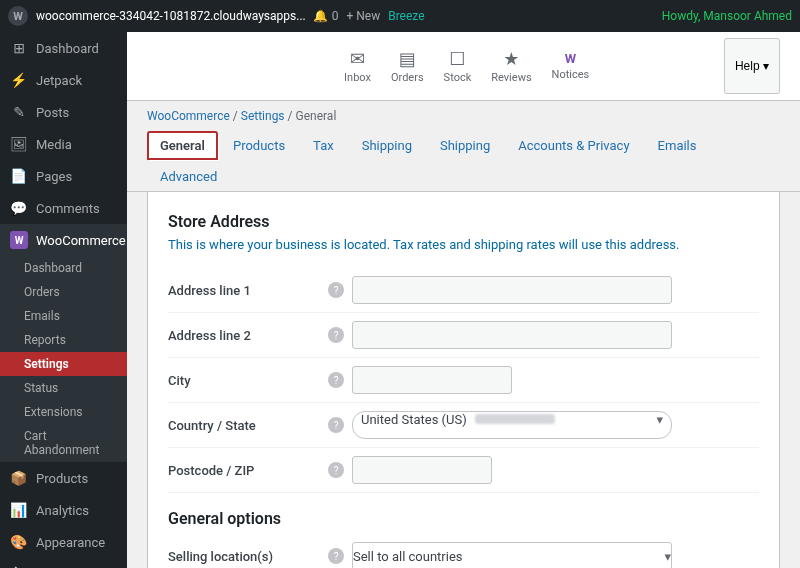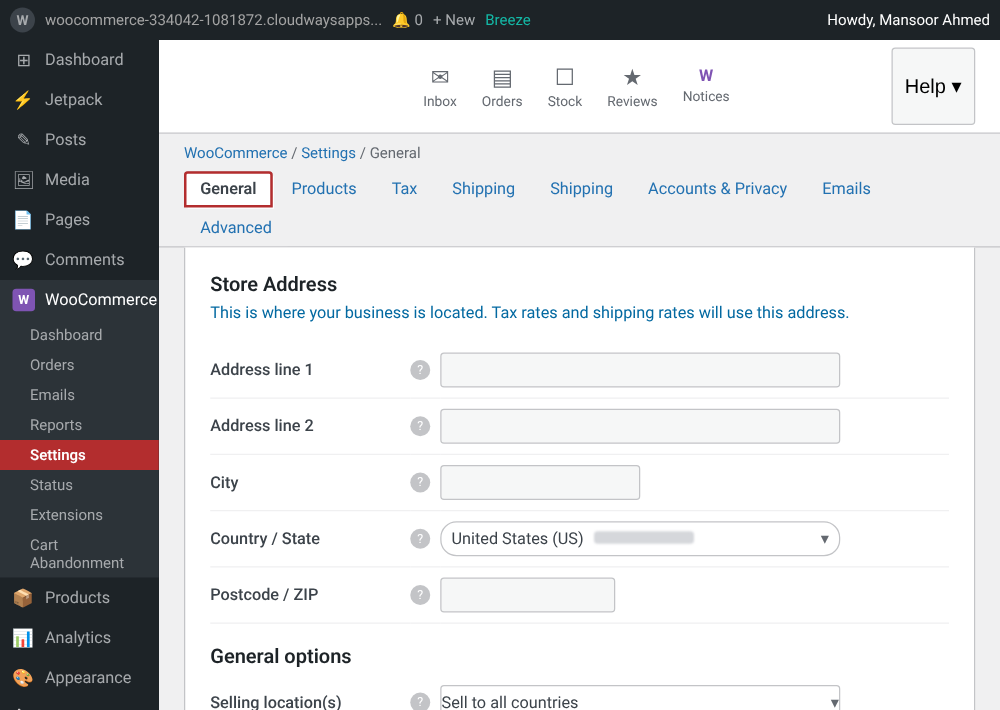--- a/index.html
+++ b/index.html
@@ -12,21 +12,21 @@
       display: flex;
       align-items: center;
       padding: 0 8px;
       color: #a7aaad;
       font-size: 12px;
       gap: 8px;
     }
     .top-bar-left { display: flex; align-items: center; gap: 8px; flex: 1; }
     .top-bar-right { display: flex; align-items: center; gap: 8px; }
     .wp-logo { width: 20px; height: 20px; background: #3c434a; border-radius: 50%; display: flex; align-items: center; justify-content: center; color: #a7aaad; font-size: 11px; font-weight: bold; }
-    .site-name { color: #a3a3a3; font-size: 12px; }
+    .site-name { color: #ffffff; font-size: 12px; }
 
     
     .layout { display: flex; height: 536px; }
 
     
     .sidebar { width: 127px; background: #1d2327; color: #a7aaad; overflow-y: auto; flex-shrink: 0; }
     .sidebar-item {
       display: flex; align-items: center; gap: 8px;
       padding: 7px 10px;
       cursor: pointer; font-size: 13px; color: #a7aaad;
@@ -51,21 +51,21 @@
       padding: 6px 20px;
       display: flex;
       align-items: center;
       justify-content: space-between;
     }
     .woo-admin-icons { display: flex; gap: 20px; align-items: center; }
     .woo-icon-item { display: flex; flex-direction: column; align-items: center; font-size: 11px; color: #646970; gap: 2px; cursor: pointer; }
     .woo-icon-symbol { font-size: 18px; }
     .help-btn {
       background: #f6f7f7; border: 1px solid #c3c4c7; border-radius: 3px;
-      padding: 20px 10px; font-size: 16px; cursor: pointer; display: flex; align-items: center; gap: 4px;
+      padding: 20px 10px; font-size: 12px; cursor: pointer; display: flex; align-items: center; gap: 4px;
     }
 
     
     .breadcrumb-area {
       padding: 8px 20px 4px;
       font-size: 12px; color: #646970;
     }
     .breadcrumb-area a { color: #2271b1; text-decoration: none; }
 
     
@@ -147,21 +147,21 @@
 
 <div class="top-bar">
   <div class="top-bar-left">
     <div class="wp-logo">W</div>
     <span class="site-name">woocommerce-334042-1081872.cloudwaysapps...</span>
     <span style="color:#a7aaad;">🔔 <span>0</span></span>
     <span style="color:#a7aaad; cursor:pointer;">+ New</span>
     <span style="color:#14b8a6; cursor:pointer;">Breeze</span>
   </div>
   <div class="top-bar-right">
-    <span style="color:#ffffff;">Howdy, Mansoor Ahmed</span>
+    <span style="color:#22c55e;">Howdy, Mansoor Ahmed</span>
   </div>
 </div>
 
 <div class="layout">
 
   <div class="sidebar">
     <div class="sidebar-item">
       <span class="sidebar-icon">⊞</span>
       <span>Dashboard</span>
     </div>
@@ -289,21 +289,21 @@
         </tr>
         <tr>
           <td class="label-cell">City</td>
           <td class="help-cell"><span class="help-icon">?</span></td>
           <td class="input-cell"><input class="text-input" type="text" value="" style="max-width: 160px;"></td>
         </tr>
         <tr>
           <td class="label-cell">Country / State</td>
           <td class="help-cell"><span class="help-icon">?</span></td>
           <td class="input-cell">
-            <div style="display:flex; align-items:center; max-width:320px; height:28px; border:1px solid #c3c4c7; border-radius:13px; padding:0 8px; background:#fff; cursor:pointer;">
+            <div style="display:flex; align-items:flex-start; max-width:320px; height:28px; border:1px solid #c3c4c7; border-radius:13px; padding:0 8px; background:#fff; cursor:pointer;">
               <span>United States (US)</span>
               <span style="margin-left:8px;"><span class="blurred-text medium" style="width:80px;"></span></span>
               <span style="margin-left:auto; color:#646970;">▾</span>
             </div>
           </td>
         </tr>
         <tr>
           <td class="label-cell">Postcode / ZIP</td>
           <td class="help-cell"><span class="help-icon">?</span></td>
           <td class="input-cell"><input class="text-input" type="text" value="" style="max-width: 140px;"></td>

